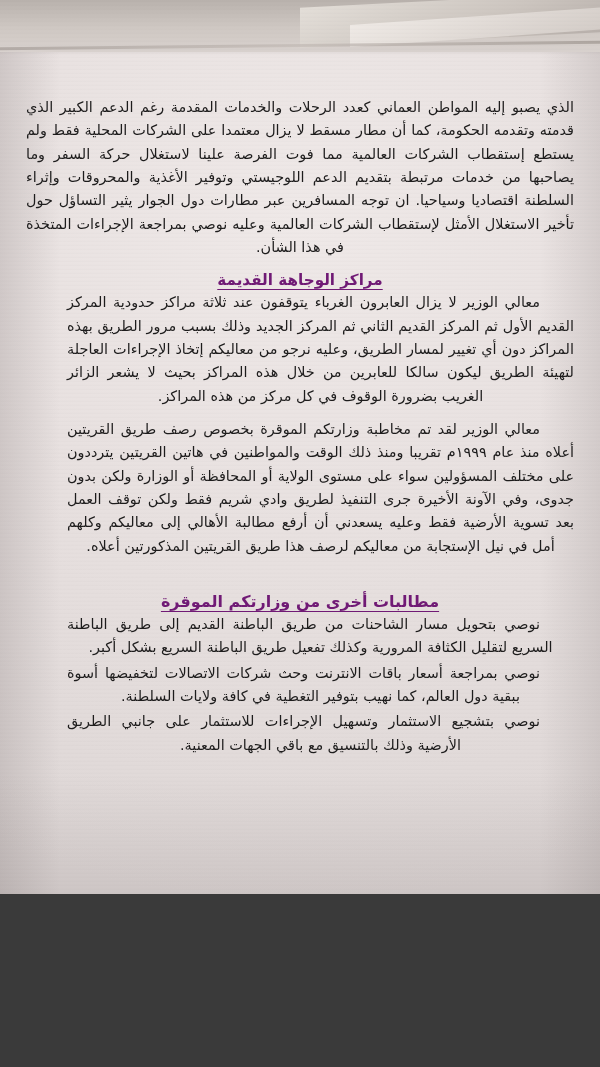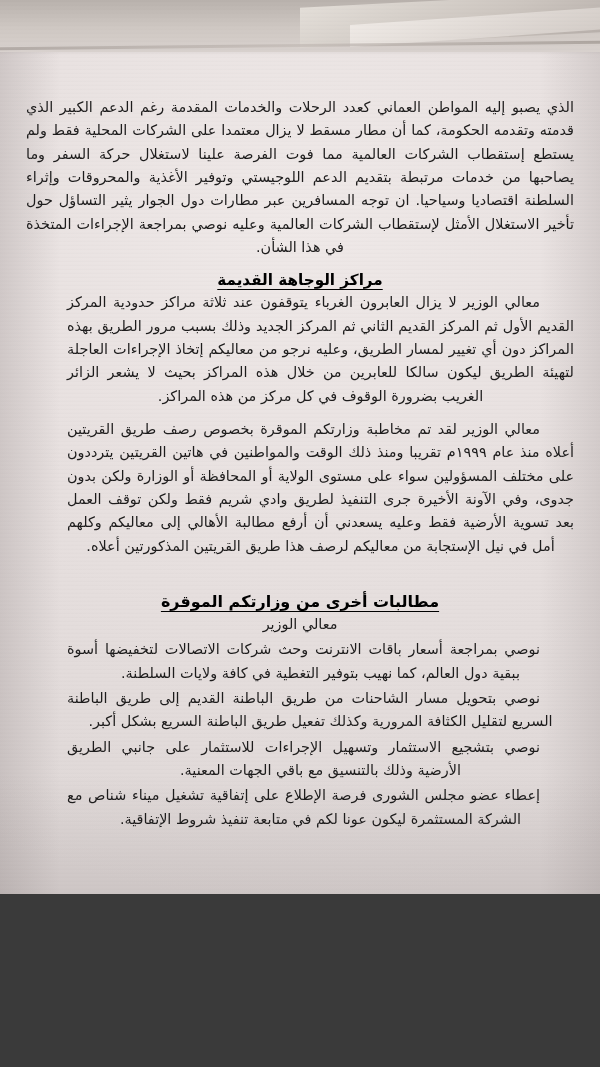--- a/index.html
+++ b/index.html
@@ -101,21 +101,21 @@
     text-indent: 34px;
     margin-left: 41px;
   }
   .heading {
     margin: 12px 0 2px 0;
     font-size: 15.2px;
     font-weight: bold;
     text-align: center;
     text-decoration: underline;
     text-underline-offset: 4px;
-    color: #000000;
+    color: #701a75;
   }
   .heading.big {
     font-size: 16px;
     margin-top: 18px;
   }
   .block { margin-bottom: 4px; }
   .spacer-sm { height: 6px; }
   .spacer-md { height: 12px; }
 
   
@@ -155,21 +155,19 @@
     <div class="spacer-sm"></div>
 
     <div class="block">
       <p class="para indent">معالي الوزير لقد تم مخاطبة وزارتكم الموقرة بخصوص رصف طريق القريتين أعلاه منذ عام ١٩٩٩م تقريبا ومنذ ذلك الوقت والمواطنين في هاتين القريتين يترددون على مختلف المسؤولين سواء على مستوى الولاية أو المحافظة أو الوزارة ولكن بدون جدوى، وفي الآونة الأخيرة جرى التنفيذ لطريق وادي شريم فقط ولكن توقف العمل بعد تسوية الأرضية فقط وعليه يسعدني أن أرفع مطالبة الأهالي إلى معاليكم وكلهم أمل في نيل الإستجابة من معاليكم لرصف هذا طريق القريتين المذكورتين أعلاه.</p>
     </div>
 
     <div class="spacer-md"></div>
 
     <div class="block">
       <div class="heading big">مطالبات أخرى من وزارتكم الموقرة</div>
-      <p class="para">معالي الوزير</p>
+      <p class="para indent">نوصي بتحويل مسار الشاحنات من طريق الباطنة القديم إلى طريق الباطنة السريع لتقليل الكثافة المرورية وكذلك تفعيل طريق الباطنة السريع بشكل أكبر.</p>
       <p class="para indent">نوصي بمراجعة أسعار باقات الانترنت وحث شركات الاتصالات لتخفيضها أسوة ببقية دول العالم، كما نهيب بتوفير التغطية في كافة ولايات السلطنة.</p>
-      <p class="para indent">نوصي بتحويل مسار الشاحنات من طريق الباطنة القديم إلى طريق الباطنة السريع لتقليل الكثافة المرورية وكذلك تفعيل طريق الباطنة السريع بشكل أكبر.</p>
       <p class="para indent">نوصي بتشجيع الاستثمار وتسهيل الإجراءات للاستثمار على جانبي الطريق الأرضية وذلك بالتنسيق مع باقي الجهات المعنية.</p>
-      <p class="para indent">إعطاء عضو مجلس الشورى فرصة الإطلاع على إتفاقية تشغيل ميناء شناص مع الشركة المستثمرة ليكون عونا لكم في متابعة تنفيذ شروط الإتفاقية.</p>
     </div>
 
   </div>
 </div>
 
 </body></html>

